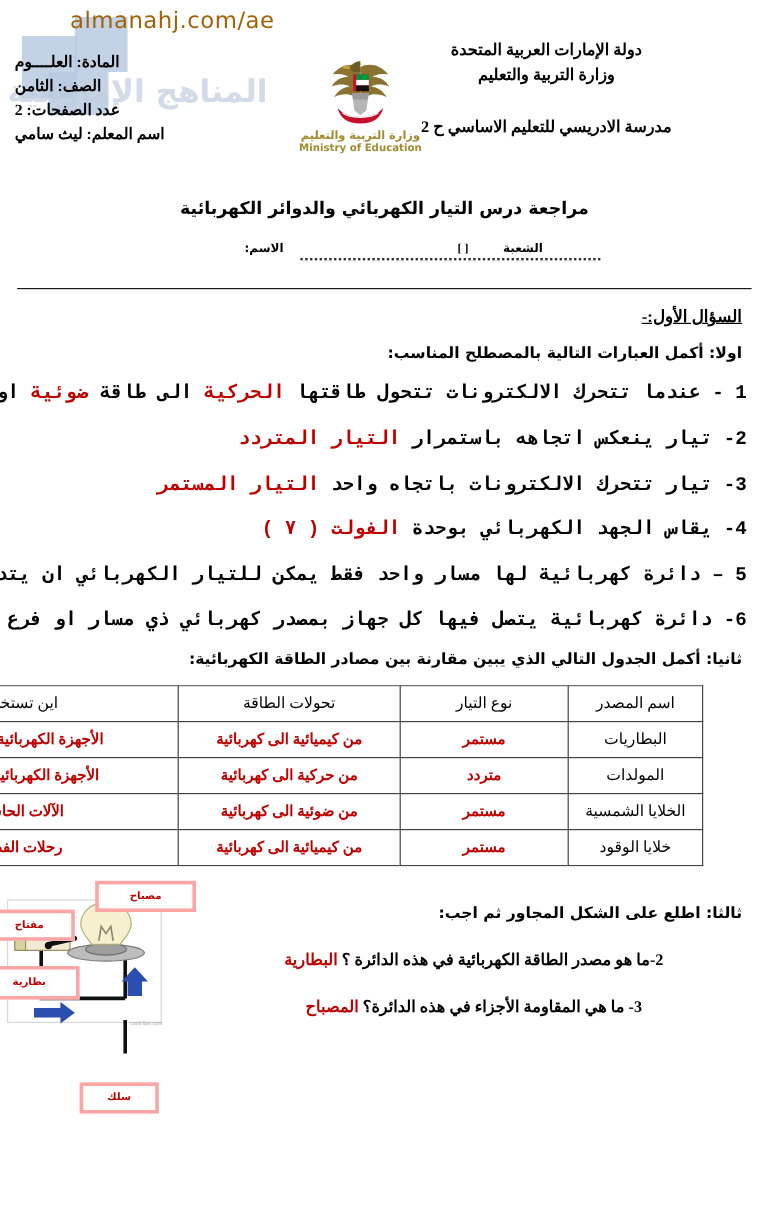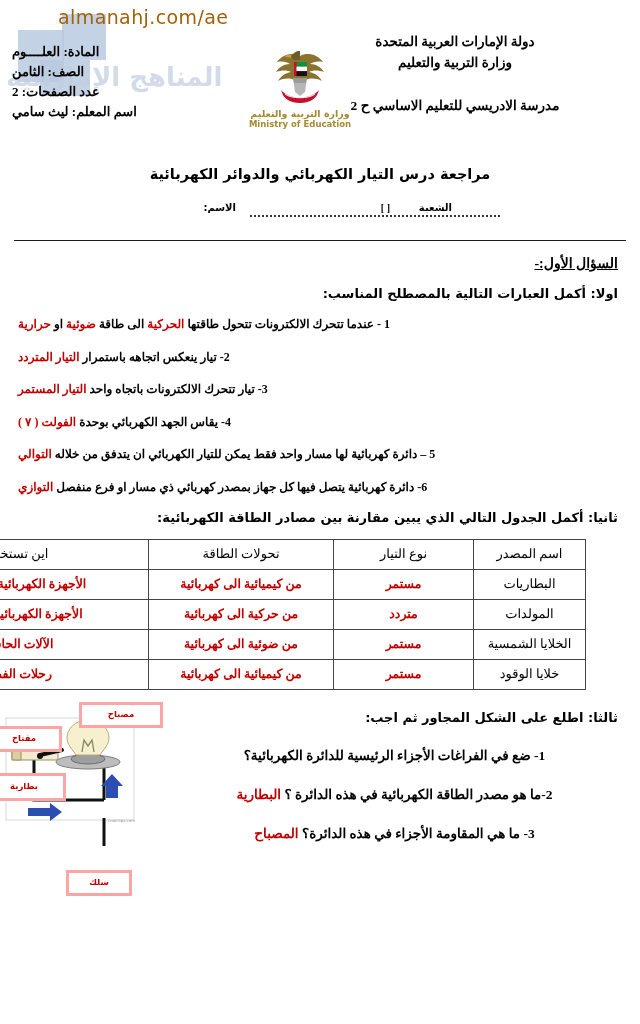--- a/index.html
+++ b/index.html
@@ -158,26 +158,26 @@
     text-align: right;
   }
   .sub-heading {
     font-family: "DejaVu Sans", "Liberation Sans", sans-serif;
     font-weight: bold;
     font-size: 13px;
     margin: 14px 4px 0 0;
     text-align: right;
   }
   .stmt {
-    font-family: Liberation Serif, serif;
-    font-size: 12px;
+    font-family: Liberation Mono, monospace;
+    font-size: 16px;
     font-weight: bold;
     line-height: 1.3;
     margin-top: 17px;
-    text-align: left;
+    text-align: right;
     white-space: nowrap;
   }
   .ans { color: #c00000; font-weight: bold; }
 
   
   #compare-table-wrap {
     margin: 14px 0 0 0;
     width: 640px;
     position: relative;
     right: 18px;
@@ -216,21 +216,21 @@
     position: relative;
     margin-top: 16px;
     height: 230px;
   }
   #bottom-right {
     position: absolute;
     right: 0; top: 0;
     width: 455px;
     text-align: right;
   }
-  #bottom-right .sub-heading { margin-top: 4px; }
+  #bottom-right .sub-heading { margin-top: 16px; }
   .b-q {
     font-family: "Liberation Serif", serif;
     font-size: 13.5px;
     font-weight: bold;
     margin-top: 22px;
     text-align: center;
     white-space: nowrap;
   }
 
   
@@ -405,23 +405,20 @@
       </tbody>
     </table>
   </div>
 
   <div id="bottom">
 
     <div id="bottom-right">
       <div class="sub-heading">ثالثا: اطلع على الشكل المجاور ثم اجب:</div>
 
       <div class="b-q">
-        <span>1- </span><span>ضع في الفراغات الأجزاء الرئيسية للدائرة الكهربائية؟</span>
-      </div>
-      <div class="b-q">
         <span>2-</span><span>ما هو مصدر الطاقة الكهربائية في هذه الدائرة ؟  </span><span class="ans">البطارية</span>
       </div>
       <div class="b-q">
         <span>3- </span><span>ما هي المقاومة الأجزاء في هذه الدائرة؟   </span><span class="ans">المصباح</span>
       </div>
     </div>
 
     <div id="figure">
       <svg width="176" height="172" viewBox="0 0 176 172">
 

